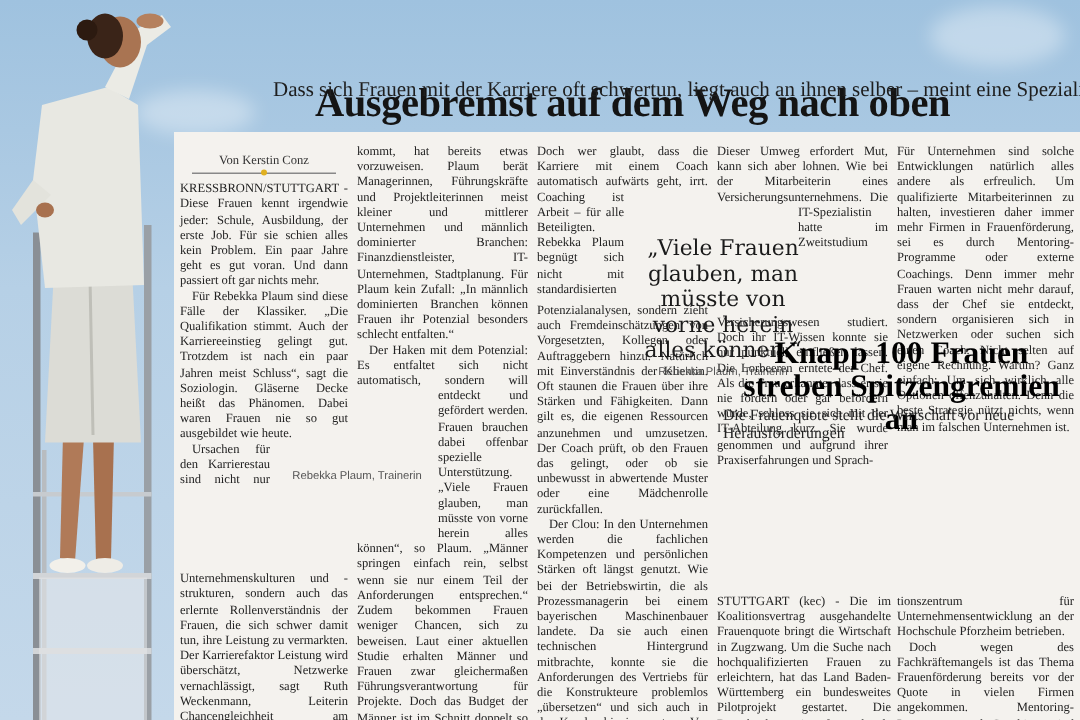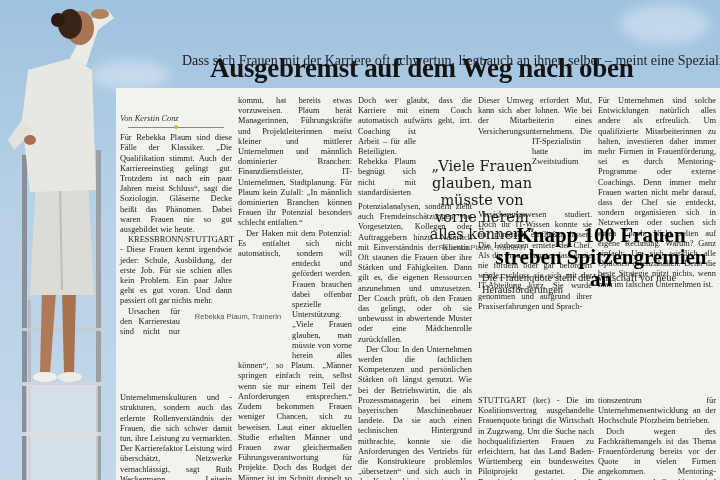--- a/index.html
+++ b/index.html
@@ -23,21 +23,21 @@
   .paper {
     position:absolute; left:116px; top:88px; width:604px; height:392px;
     background:#f4f2ee;
   }
   .col {
     position:absolute; top:8px; font-size:8.4px; line-height:10.2px;
     text-align:justify; color:#222; hyphens:auto;
   }
   .col p { text-indent:0; }
   .col p + p { text-indent:8px; }
-  .byline { text-align:left; font-style:italic; font-size:8.4px; color:#333; margin-top:18px; }
+  .byline { text-align:center; font-size:8.4px; color:#333; margin-top:6px; }
   .byline-rule { height:1px; background:#888; margin:3px 8px 5px 8px; position:relative; }
   .byline-rule::after {
     content:""; position:absolute; left:50%; top:-2px; width:4px; height:4px;
     background:#e0b020; border-radius:50%; transform:translateX(-50%);
   }
   .quote {
     position:absolute; text-align:center;
     font-family:"DejaVu Serif", serif; color:#1a1a1a;
   }
   .quote .qtext { font-size:14.5px; line-height:17px; }
@@ -97,22 +97,22 @@
 <div class="subline">Dass sich Frauen mit der Karriere oft schwertun, liegt auch an ihnen selber – meint eine Spezialistin</div>
 
 <div class="paper">
 
   <div class="col" style="left:4px;width:112px;">
     <div class="byline">Von Kerstin Conz</div>
     <div class="byline-rule"></div>
     <div class="wrap-spacer" style="height:0;"></div>
     <div style="float:right;width:0;height:182px;"></div>
     <div style="float:right;clear:right;width:52px;height:78px;"></div>
+    <p>KRESSBRONN/STUTTGART - Diese Frauen kennt irgendwie jeder: Schule, Ausbildung, der erste Job. Für sie schien alles kein Problem. Ein paar Jahre geht es gut voran. Und dann passiert oft gar nichts mehr.</p>
     <p>Für Rebekka Plaum sind diese Fälle der Klassiker. „Die Qualifikation stimmt. Auch der Karriereeinstieg gelingt gut. Trotzdem ist nach ein paar Jahren meist Schluss“, sagt die Soziologin. Gläserne Decke heißt das Phänomen. Dabei waren Frauen nie so gut ausgebildet wie heute.</p>
-    <p>KRESSBRONN/STUTTGART - Diese Frauen kennt irgendwie jeder: Schule, Ausbildung, der erste Job. Für sie schien alles kein Problem. Ein paar Jahre geht es gut voran. Und dann passiert oft gar nichts mehr.</p>
     <p>Ursachen für den Karrierestau sind nicht nur Unternehmenskulturen und -strukturen, sondern auch das erlernte Rollenverständnis der Frauen, die sich schwer damit tun, ihre Leistung zu vermarkten. Der Karrierefaktor Leistung wird überschätzt, Netzwerke vernachlässigt, sagt Ruth Weckenmann, Leiterin Chancengleichheit am Arbeitsmarkt bei der Regionaldirektion der Bundesagentur für Arbeit in Stuttgart. Den Schaden haben nicht nur die Frauen, sondern auch die Unternehmen. Denn der Karrierefrust kostet Zeit und Energie. Zudem lassen sich die Unternehmen wertvolles Potenzial entgehen. Warum eigentlich?</p>
 
   </div>
 
   <div class="col" style="left:122px;width:114px;">
     <div style="float:left;width:0;height:168px;"></div>
     <div style="float:left;clear:left;width:54px;height:94px;"></div>
     <p>kommt, hat bereits etwas vorzuweisen. Plaum berät Managerinnen, Führungskräfte und Projektleiterinnen meist kleiner und mittlerer Unternehmen und männlich dominierter Branchen: Finanzdienstleister, IT-Unternehmen, Stadtplanung. Für Plaum kein Zufall: „In männlich dominierten Branchen können Frauen ihr Potenzial besonders schlecht entfalten.“</p>
     <p>Der Haken mit dem Potenzial: Es entfaltet sich nicht automatisch, sondern will entdeckt und gefördert werden. Frauen brauchen dabei offenbar spezielle Unterstützung. „Viele Frauen glauben, man müsste von vorne herein alles können“, so Plaum. „Männer springen einfach rein, selbst wenn sie nur einem Teil der Anforderungen entsprechen.“ Zudem bekommen Frauen weniger Chancen, sich zu beweisen. Laut einer aktuellen Studie erhalten Männer und Frauen zwar gleichermaßen Führungsverantwortung für Projekte. Doch das Budget der Männer ist im Schnitt doppelt so hoch, die Teams dreimal so groß. Keine Frage, wer bei der nächsten Beförderung eher im Focus steht.</p>
 

